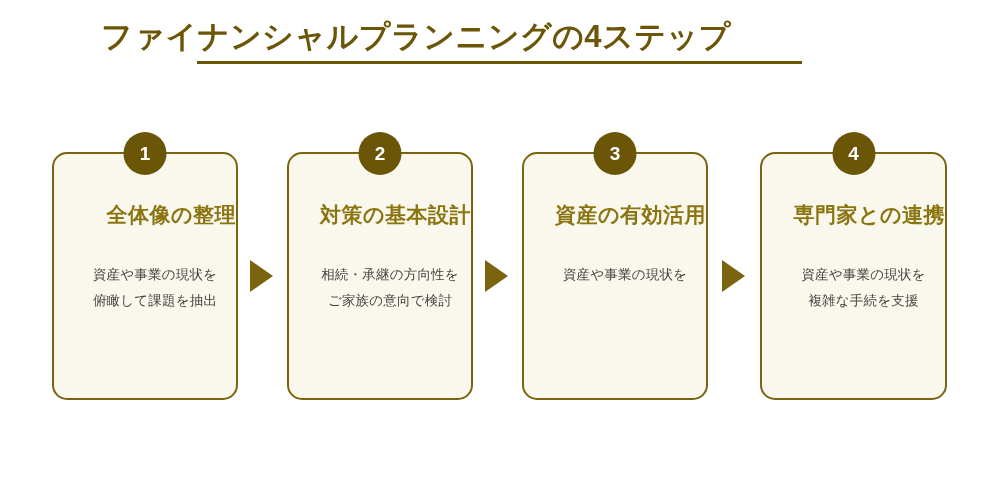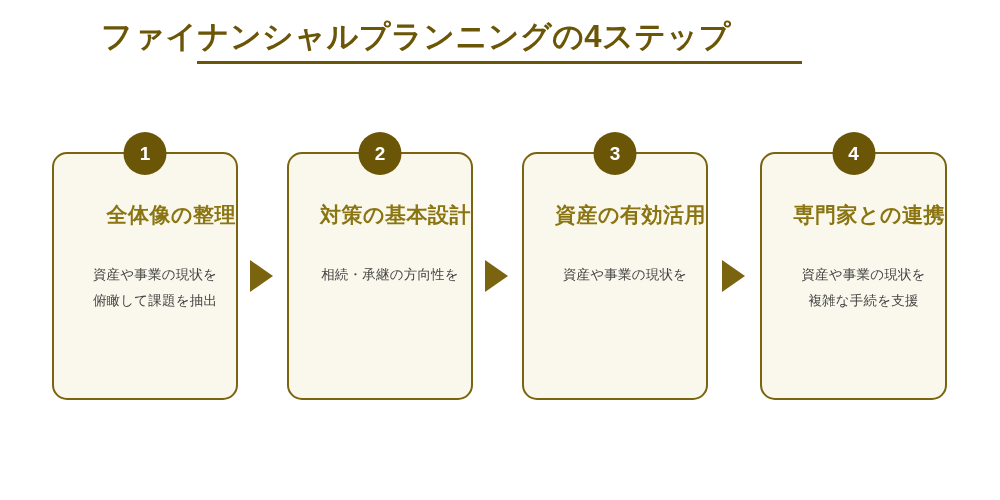--- a/index.html
+++ b/index.html
@@ -143,20 +143,21 @@
     </div>
   </div>
 
   <div class="arrow arrow-1"></div>
 
   <div class="card card-2">
     <div class="badge">2</div>
     <div class="card-heading">対策の基本設計</div>
     <div class="card-desc">
       <span>相続・承継の方向性を</span>
+      <span>ご家族の意向で検討</span>
     </div>
   </div>
 
   <div class="arrow arrow-2"></div>
 
   <div class="card card-3">
     <div class="badge">3</div>
     <div class="card-heading">資産の有効活用</div>
     <div class="card-desc">
       <span>資産や事業の現状を</span>

